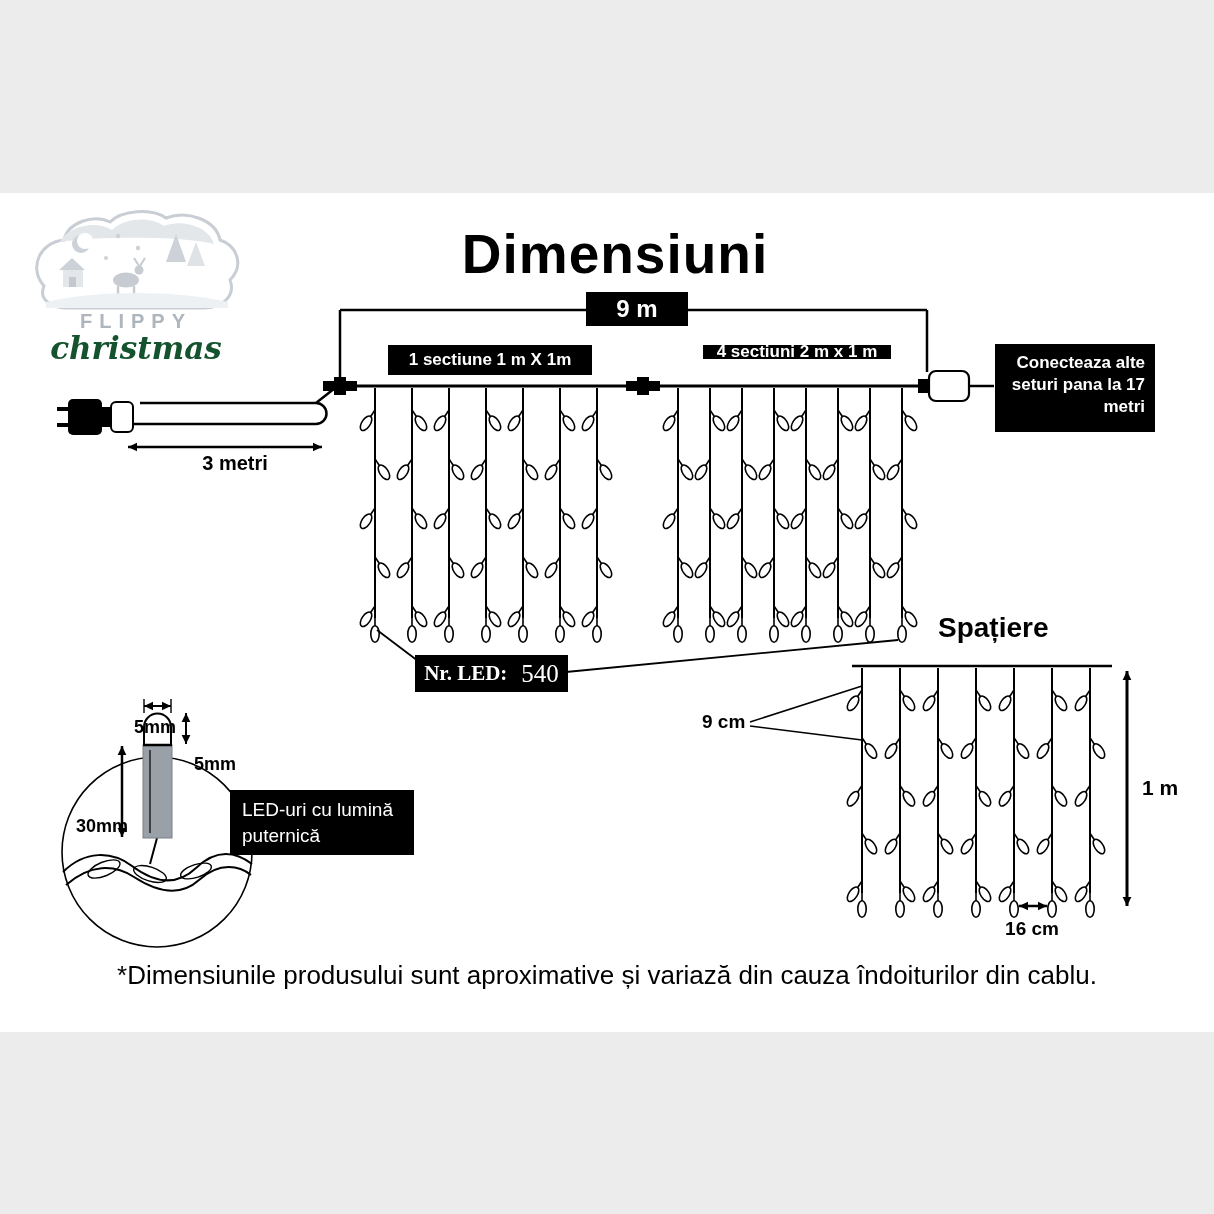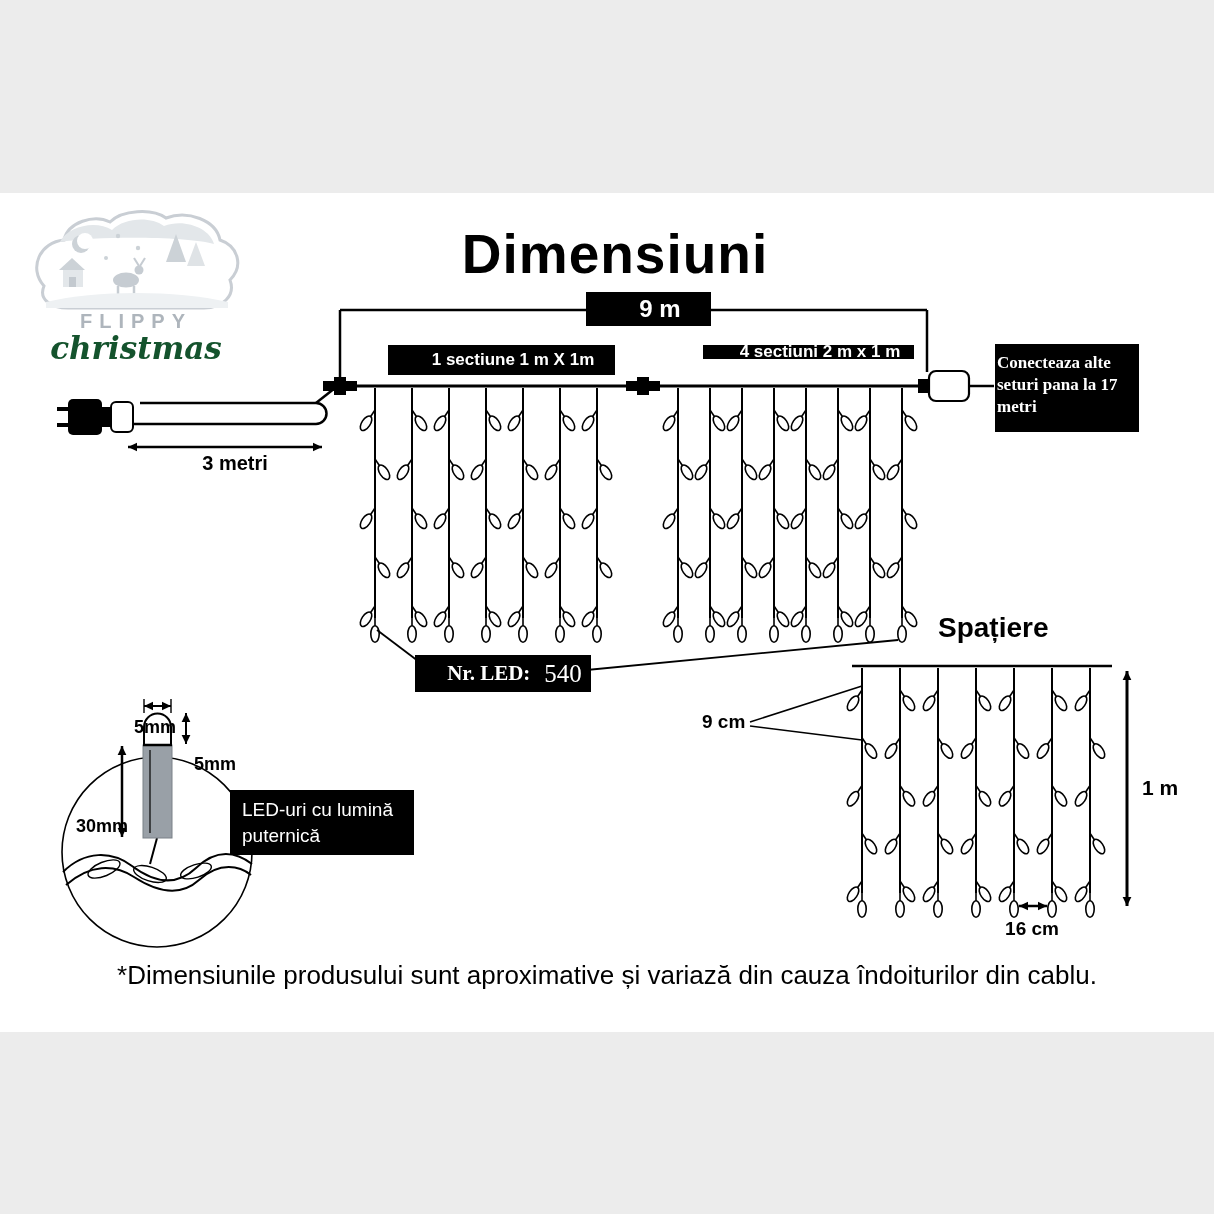--- a/index.html
+++ b/index.html
@@ -12,26 +12,26 @@
   .title{position:absolute;top:214px;left:0;width:100%;margin:8px;text-align:center;
          font-size:55px;font-weight:bold;letter-spacing:1px;}
   .logo{position:absolute;left:26px;top:208px;width:220px;height:170px;}
   .logo svg{position:absolute;left:0;top:0;}
   .logo-name{position:absolute;top:102px;left:0;width:100%;text-align:center;
              color:#aeb5bc;font-size:20px;letter-spacing:7px;font-weight:bold;}
   .logo-script{position:absolute;top:122px;left:0;width:100%;text-align:center;
                color:#14532d;font-size:31px;font-style:italic;font-weight:bold;
                font-family:"DejaVu Serif",serif;}
   .blackbox{position:absolute;background:#000;color:#fff;display:flex;align-items:center;
-            justify-content:center;font-weight:bold;padding-left:23px;}
+            justify-content:center;font-weight:bold;}
   .box-9m{left:586px;top:292px;width:102px;height:34px;font-size:24px;}
   .box-sec1{left:388px;top:345px;width:204px;height:30px;font-size:17px;}
   .box-sec2{left:703px;top:345px;width:188px;height:14px;font-size:17px;}
   .box-connect{left:995px;top:344px;width:140px;min-height:72px;display:block;
-               text-align:left;font-size:17px;line-height:1.3;padding:8px 2px;font-family:Liberation Serif, serif;}
+               text-align:right;font-size:17px;line-height:1.3;padding:8px 10px;}
   .box-nrled{left:415px;top:655px;width:153px;height:37px;gap:14px;}
   .nrled-label{font-family:"Liberation Serif",serif;font-size:21px;font-weight:bold;}
   .nrled-value{font-family:"Liberation Serif",serif;font-size:25px;font-weight:normal;}
   .box-callout{left:230px;top:790px;width:160px;display:block;text-align:left;
                font-weight:normal;font-size:19px;line-height:1.35;padding:7px 12px;}
   .lead-label{position:absolute;left:150px;top:452px;width:170px;text-align:center;
               font-size:20px;font-weight:bold;}
   .h-spatiere{position:absolute;left:938px;top:612px;font-size:28px;font-weight:bold;}
   .gap9{position:absolute;left:702px;top:711px;font-size:19px;font-weight:bold;}
   .height1m{position:absolute;left:1142px;top:776px;font-size:21px;font-weight:bold;}

